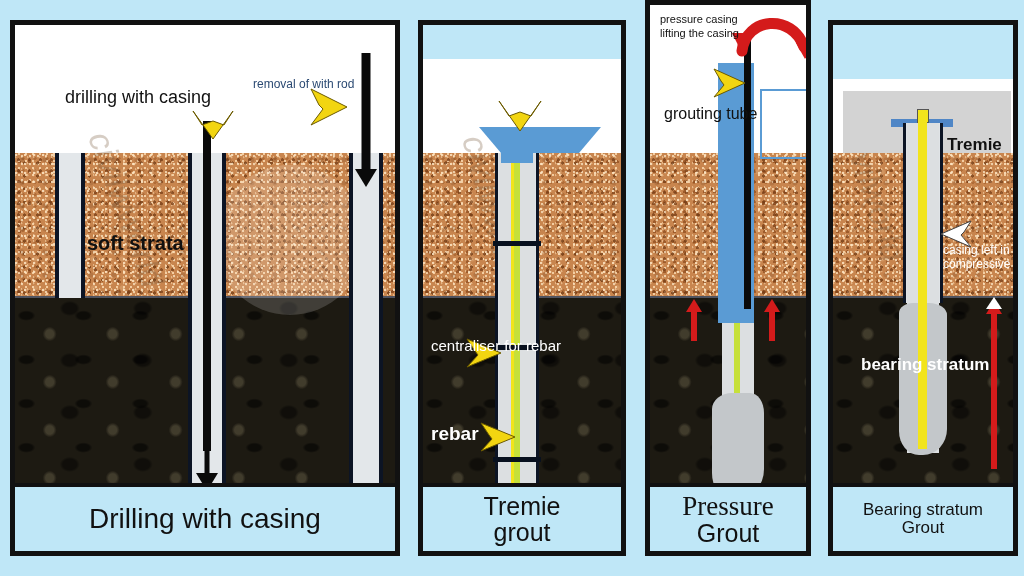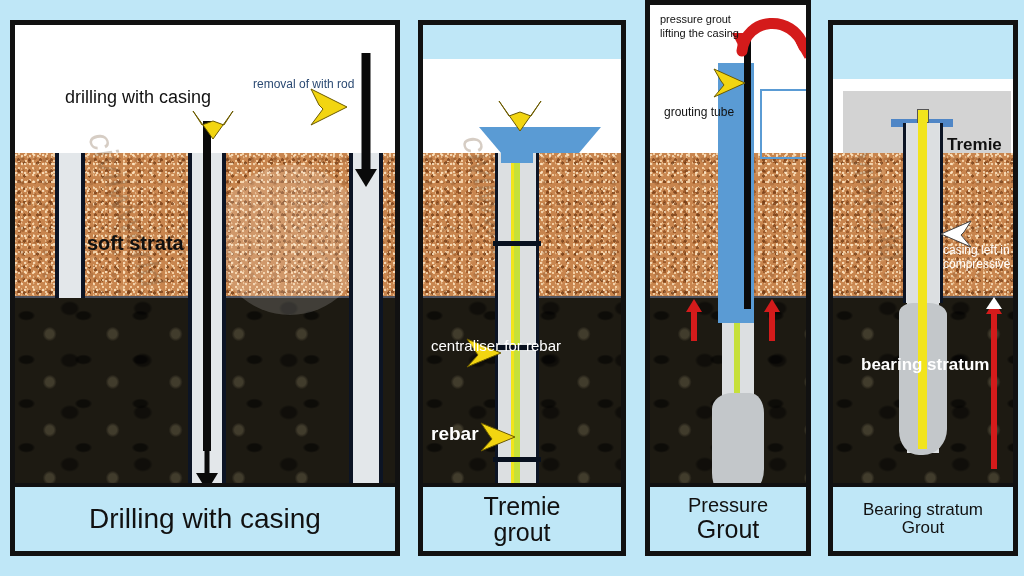--- a/index.html
+++ b/index.html
@@ -224,41 +224,41 @@
 
     <div class="bulb" style="left:62px;top:388px;width:52px;height:106px;border-radius:20px 14px 26px 18px / 16px 20px 30px 26px;"></div>
 
     <div style="position:absolute;left:80px;top:2px;width:86px;height:54px;">
       <svg viewBox="0 0 86 54" width="86" height="54">
         <path d="M12 44 C16 10, 62 6, 74 40" fill="none" stroke="#d41b1b" stroke-width="11" stroke-linecap="round"></path>
         <path d="M2 26 L24 26 L13 48 Z" fill="#d41b1b"></path>
         <path d="M66 36 L84 36 L75 52 Z" fill="#d41b1b"></path>
       </svg>
     </div>
-    <div class="lbl" style="left:10px;top:8px;font-size:11px;">pressure grout</div>
+    <div class="lbl" style="left:10px;top:8px;font-size:11px;">pressure casing</div>
     <div class="lbl" style="left:10px;top:22px;font-size:11px;">lifting the casing</div>
 
     <div class="chev" style="left:62px;top:62px;width:36px;height:32px;">
       <svg viewBox="0 0 36 32" width="36" height="32">
         <path d="M2 2 L33 16 L2 30 L12 18 L9 14 Z" fill="#f2d511" stroke="#6b5a00" stroke-width="1"></path>
       </svg>
     </div>
-    <div class="lbl" style="left:14px;top:100px;font-size:12px;">grouting tube</div>
+    <div class="lbl" style="left:14px;top:100px;font-size:16px;">grouting tube</div>
 
     <div class="red-arrow" style="left:34px;top:294px;width:20px;height:42px;">
       <div class="head"></div>
       <div class="shaft" style="top:12px;width:6px;height:30px;"></div>
     </div>
     <div class="red-arrow" style="left:112px;top:294px;width:20px;height:42px;">
       <div class="head"></div>
       <div class="shaft" style="top:12px;width:6px;height:30px;"></div>
     </div>
 
     <div class="caption" style="height:64px;flex-direction:column;">
-      <span style="font-size:20px;">Pressure</span>
+      <span style="font-size:27px;font-family:Liberation Serif, serif;">Pressure</span>
       <span style="font-size:25px;">Grout</span>
     </div>
   </div>
 
   <div class="panel" style="left:828px;top:20px;width:190px;height:536px;">
 
     <div class="skyblue" style="top:0;height:54px;"></div>
     <div class="sky" style="top:54px;height:74px;background:#ffffff;"></div>
     <div class="soft" style="top:128px;height:145px;"></div>
     <div class="strata-line" style="top:271px;"></div>

